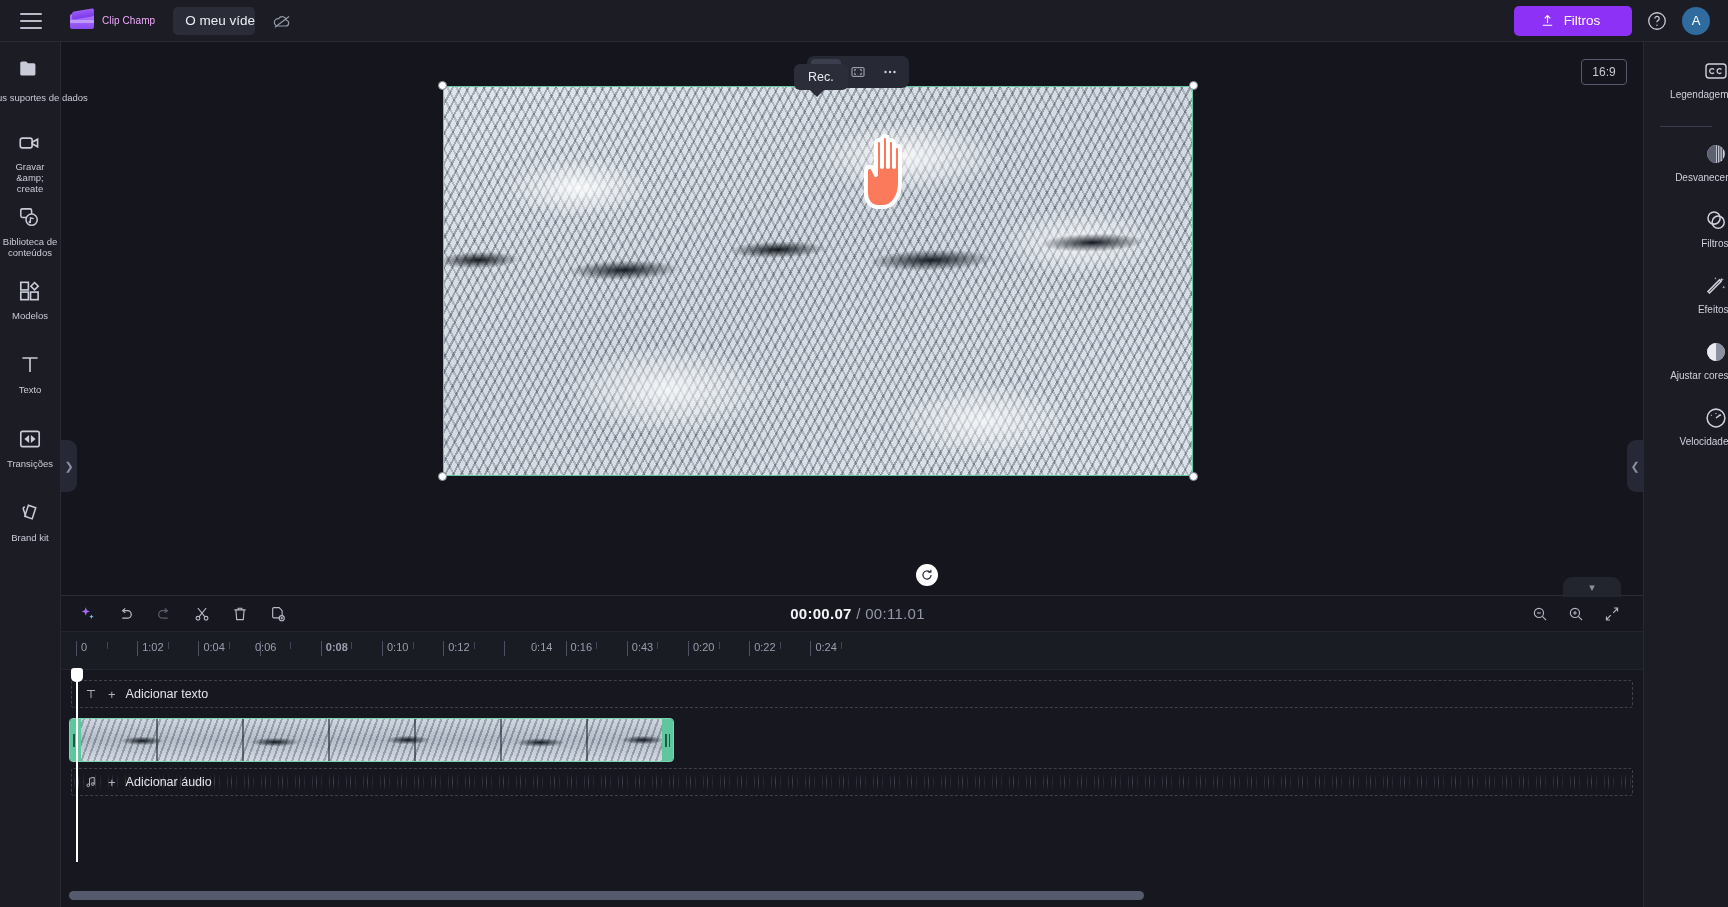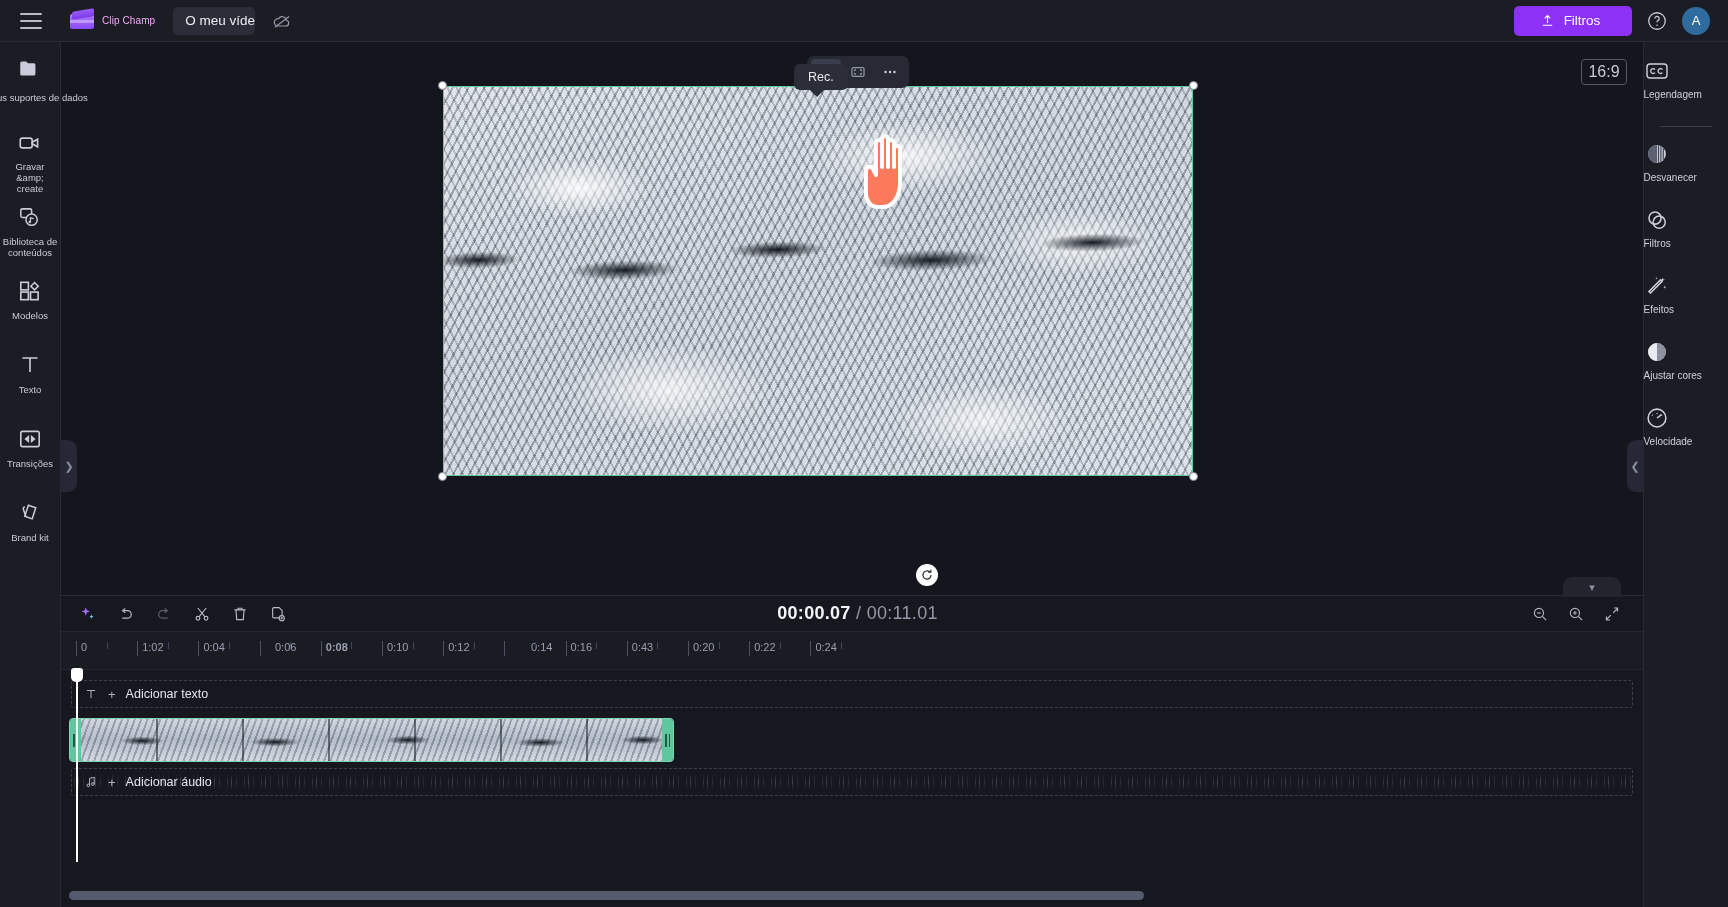--- a/index.html
+++ b/index.html
@@ -88,21 +88,21 @@
   .chev { color: #8b8fa0; font-size: 11px; }
 
   
   #rightrail {
     position: absolute; right: 0; top: 42px; width: 85px; height: 865px;
     background: #1b1c24; border-left: 1px solid #272a35;
     padding-top: 14px; display: flex; flex-direction: column; align-items: center;
     z-index: 30;
   }
   .rr-item { width: 85px; height: 62px; display: flex; flex-direction: column;
-    align-items: flex-start; cursor: pointer; margin-bottom: 4px; }
+    align-items: flex-end; cursor: pointer; margin-bottom: 4px; }
   .rr-ico { height: 30px; display: flex; align-items: center; justify-content: center;
     color: #ced1dc; }
   .rr-lbl { font-size: 10px; line-height: 12px; color: #ced1dc; text-align: center; margin-top: 3px; }
   .rr-divider { width: 52px; height: 1px; background: #3a3e4c; margin: 4px 0 12px; }
 
   
   #stage {
     position: absolute; left: 61px; top: 42px; right: 85px; height: 550px;
     background: #15161d;
   }
@@ -120,21 +120,21 @@
     border-radius: 6px; padding: 6px 14px; font-size: 12.5px; color: #e9eaf0; z-index: 23;
   }
   #tooltip-rec:after {
     content: ""; position: absolute; left: 18px; bottom: -5px; width: 10px; height: 10px;
     background: #2b2e39; transform: rotate(45deg);
   }
 
   #aspect-badge {
     position: absolute; right: 16px; top: 17px; width: 46px; height: 26px;
     border: 1px solid #555a6b; border-radius: 4px; display: flex; align-items: center;
-    justify-content: center; font-size: 16px; color: #c6c9d4; cursor: pointer; z-index: 22;
+    justify-content: center; font-size: 12px; color: #c6c9d4; cursor: pointer; z-index: 22;
   }
 
   
   #canvas-wrap {
     position: absolute; left: 382px; top: 44px; width: 750px; height: 390px;
   }
   #video-canvas {
     position: absolute; inset: 0;
     border: 1.5px solid #63c9a0;
     background-color: #9aa5b4;
@@ -203,21 +203,21 @@
     position: absolute; left: 61px; top: 595px; right: 85px; bottom: 0;
     background: #16171f; border-top: 1px solid #2a2d38;
   }
   #tl-toolbar { position: relative; height: 36px; display: flex; align-items: center;
     border-bottom: 1px solid #23252f; }
   .tl-btn { width: 30px; height: 28px; display: flex; align-items: center;
     justify-content: center; color: #b9bcc8; cursor: pointer; margin-left: 8px; }
   .tl-btn:first-child { margin-left: 12px; }
   .tl-btn.dim { color: #5c6070; }
   #tl-time { position: absolute; left: 11px; right: 0; text-align: center;
-    font-size: 18px; letter-spacing: .3px; }
+    font-size: 15px; letter-spacing: .3px; }
   #tl-time .cur { color: #f3f4f8; font-weight: bold; }
   #tl-time .tot { color: #9397a6; }
   #tl-zoomwrap { margin-left: auto; display: flex; align-items: center;
     gap: 14px; padding-right: 20px; }
   .zbtn { width: 22px; height: 22px; display: flex; align-items: center;
      justify-content: center; color: #b3b7c4; cursor: pointer; }
 
   #tl-ruler { position: relative; height: 38px; background: #1a1c24;
      border-bottom: 1px solid #22242e; overflow: hidden; }
   .tick { position: absolute; top: 9px; width: 1px; background: #4d5162; }
@@ -662,21 +662,21 @@
       <div class="tick maj" style="left: 15px;"></div>
       <div class="tick-lbl" style="left: 20px;">0</div>
       <div class="tick min" style="left: 45.6px;"></div>
       <div class="tick maj" style="left: 76.2px;"></div>
       <div class="tick-lbl" style="left: 81.2px;">1:02</div>
       <div class="tick min" style="left: 106.8px;"></div>
       <div class="tick maj" style="left: 137.4px;"></div>
       <div class="tick-lbl" style="left: 142.4px;">0:04</div>
       <div class="tick min" style="left: 168px;"></div>
       <div class="tick maj" style="left: 198.6px;"></div>
-      <div class="tick-lbl" style="left: 214px;">0:06</div>
+      <div class="tick-lbl" style="left: 194px;">0:06</div>
       <div class="tick min" style="left: 229.2px;"></div>
       <div class="tick maj" style="left: 259.8px;"></div>
       <div class="tick-lbl" style="left: 264.8px; font-weight: bold;">0:08</div>
       <div class="tick min" style="left: 290.4px;"></div>
       <div class="tick maj" style="left: 321px;"></div>
       <div class="tick-lbl" style="left: 326px;">0:10</div>
       <div class="tick min" style="left: 351.6px;"></div>
       <div class="tick maj" style="left: 382.2px;"></div>
       <div class="tick-lbl" style="left: 387.2px;">0:12</div>
       <div class="tick min" style="left: 412.8px;"></div>

